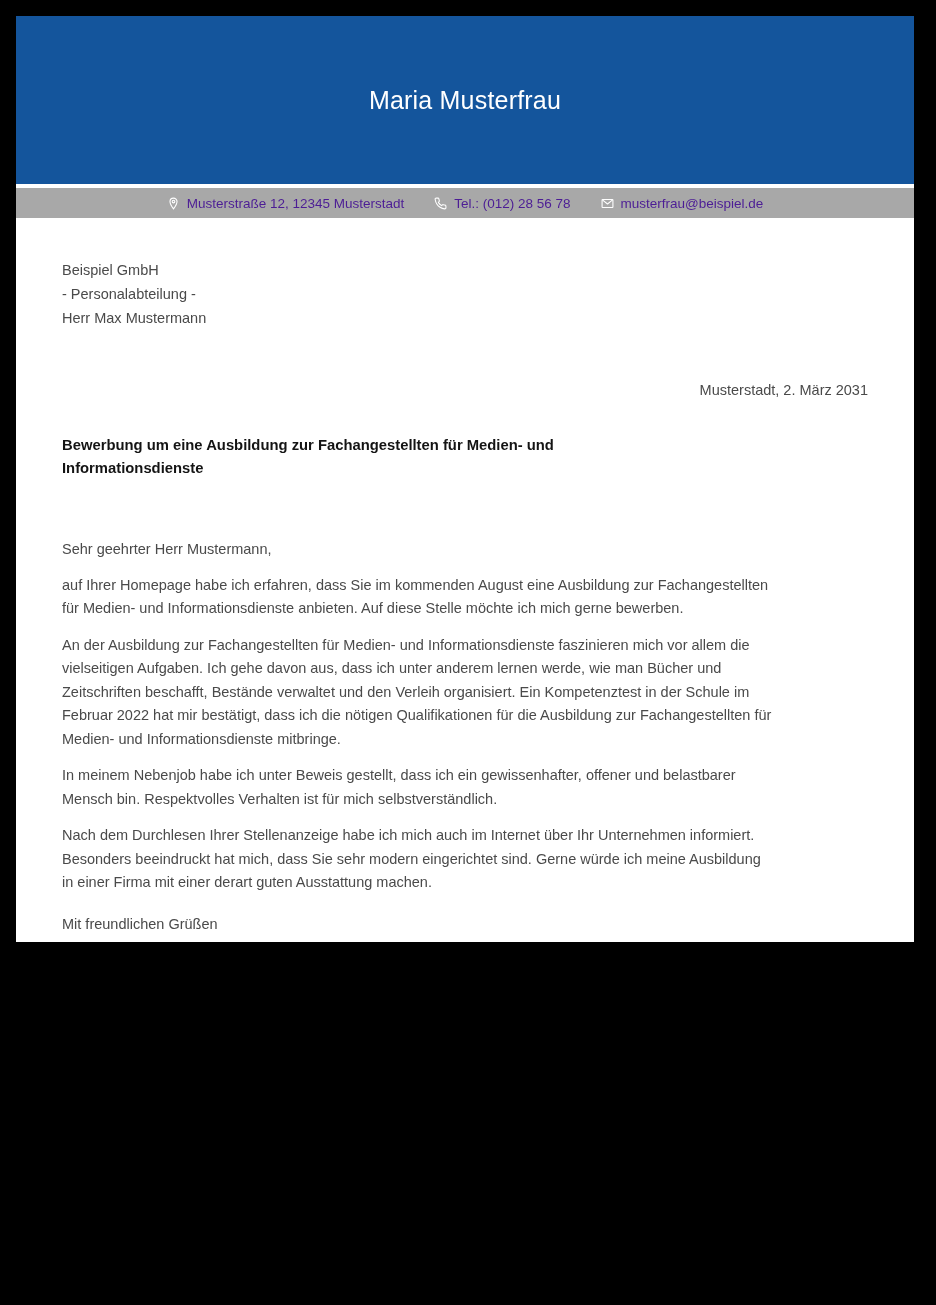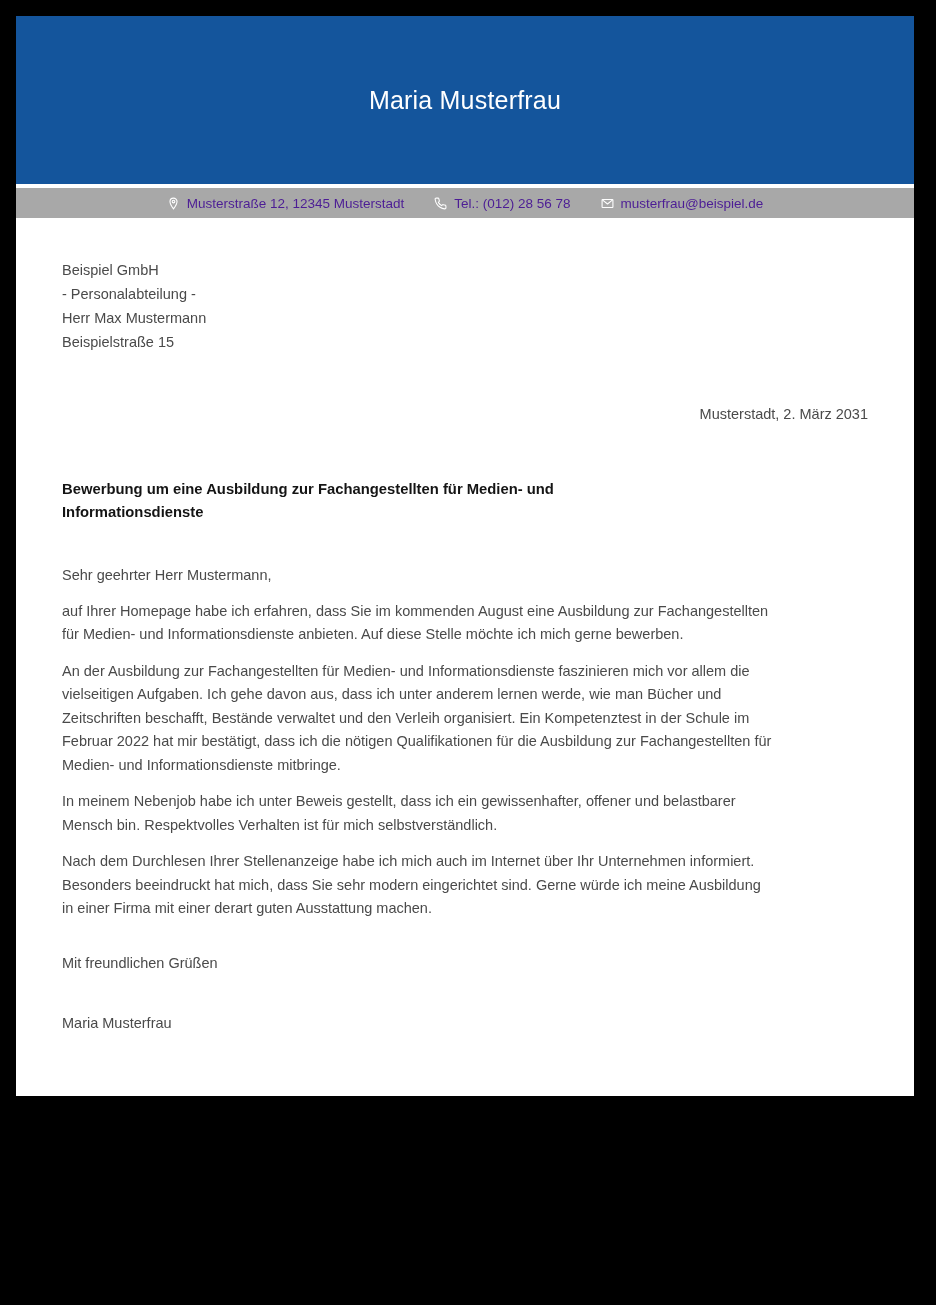--- a/index.html
+++ b/index.html
@@ -11,21 +11,21 @@
     width: 936px;
     height: 1305px;
     font-family: "Liberation Sans", sans-serif;
     overflow: hidden;
   }
   .page {
     position: absolute;
     left: 16px;
     top: 16px;
     width: 898px;
-    height: 1080px;
+    height: 926px;
     background: #ffffff;
     overflow: hidden;
   }
 
   
   .header-banner {
     height: 168px;
     background: #14559C;
     display: flex;
     align-items: center;
@@ -86,43 +86,43 @@
   .recipient div { white-space: nowrap; }
 
   .date-line {
     margin-top: 52px;
     text-align: right;
     color: #4a4a4a;
     font-size: 14.5px;
   }
 
   .subject {
-    margin-top: 56px;
+    margin-top: 36px;
     font-weight: bold;
     color: #141414;
     font-size: 14.8px;
     line-height: 1.52;
     max-width: 610px;
   }
 
   .salutation {
-    margin-top: 42px;
+    margin-top: 60px;
     color: #4a4a4a;
     line-height: 1.5;
   }
 
   .para {
     margin-top: 13px;
     color: #4a4a4a;
     line-height: 1.62;
     max-width: 710px;
   }
 
   .closing {
-    margin-top: 32px;
+    margin-top: 19px;
     color: #4a4a4a;
     line-height: 1.5;
   }
 
   .signature {
     margin-top: 38px;
     color: #4a4a4a;
     line-height: 1.5;
   }
 
@@ -186,21 +186,20 @@
     </div>
 
   </div>
 
   <div class="letter">
 
     <div class="recipient">
       <div>Beispiel GmbH</div>
       <div>- Personalabteilung -</div>
       <div>Herr Max Mustermann</div>
-      <div>Beispielstraße 15</div>
     </div>
 
     <div class="date-line">Musterstadt, 2. März 2031</div>
 
     <div class="subject">Bewerbung um eine Ausbildung zur Fachangestellten für Medien- und Informationsdienste</div>
 
     <div class="salutation">Sehr geehrter Herr Mustermann,</div>
 
     <div class="para">auf Ihrer Homepage habe ich erfahren, dass Sie im kommenden August eine Ausbildung zur Fachangestellten für Medien- und Informationsdienste anbieten. Auf diese Stelle möchte ich mich gerne bewerben.</div>
     <div class="para">An der Ausbildung zur Fachangestellten für Medien- und Informationsdienste faszinieren mich vor allem die vielseitigen Aufgaben. Ich gehe davon aus, dass ich unter anderem lernen werde, wie man Bücher und Zeitschriften beschafft, Bestände verwaltet und den Verleih organisiert. Ein Kompetenztest in der Schule im Februar 2022 hat mir bestätigt, dass ich die nötigen Qualifikationen für die Ausbildung zur Fachangestellten für Medien- und Informationsdienste mitbringe.</div>

